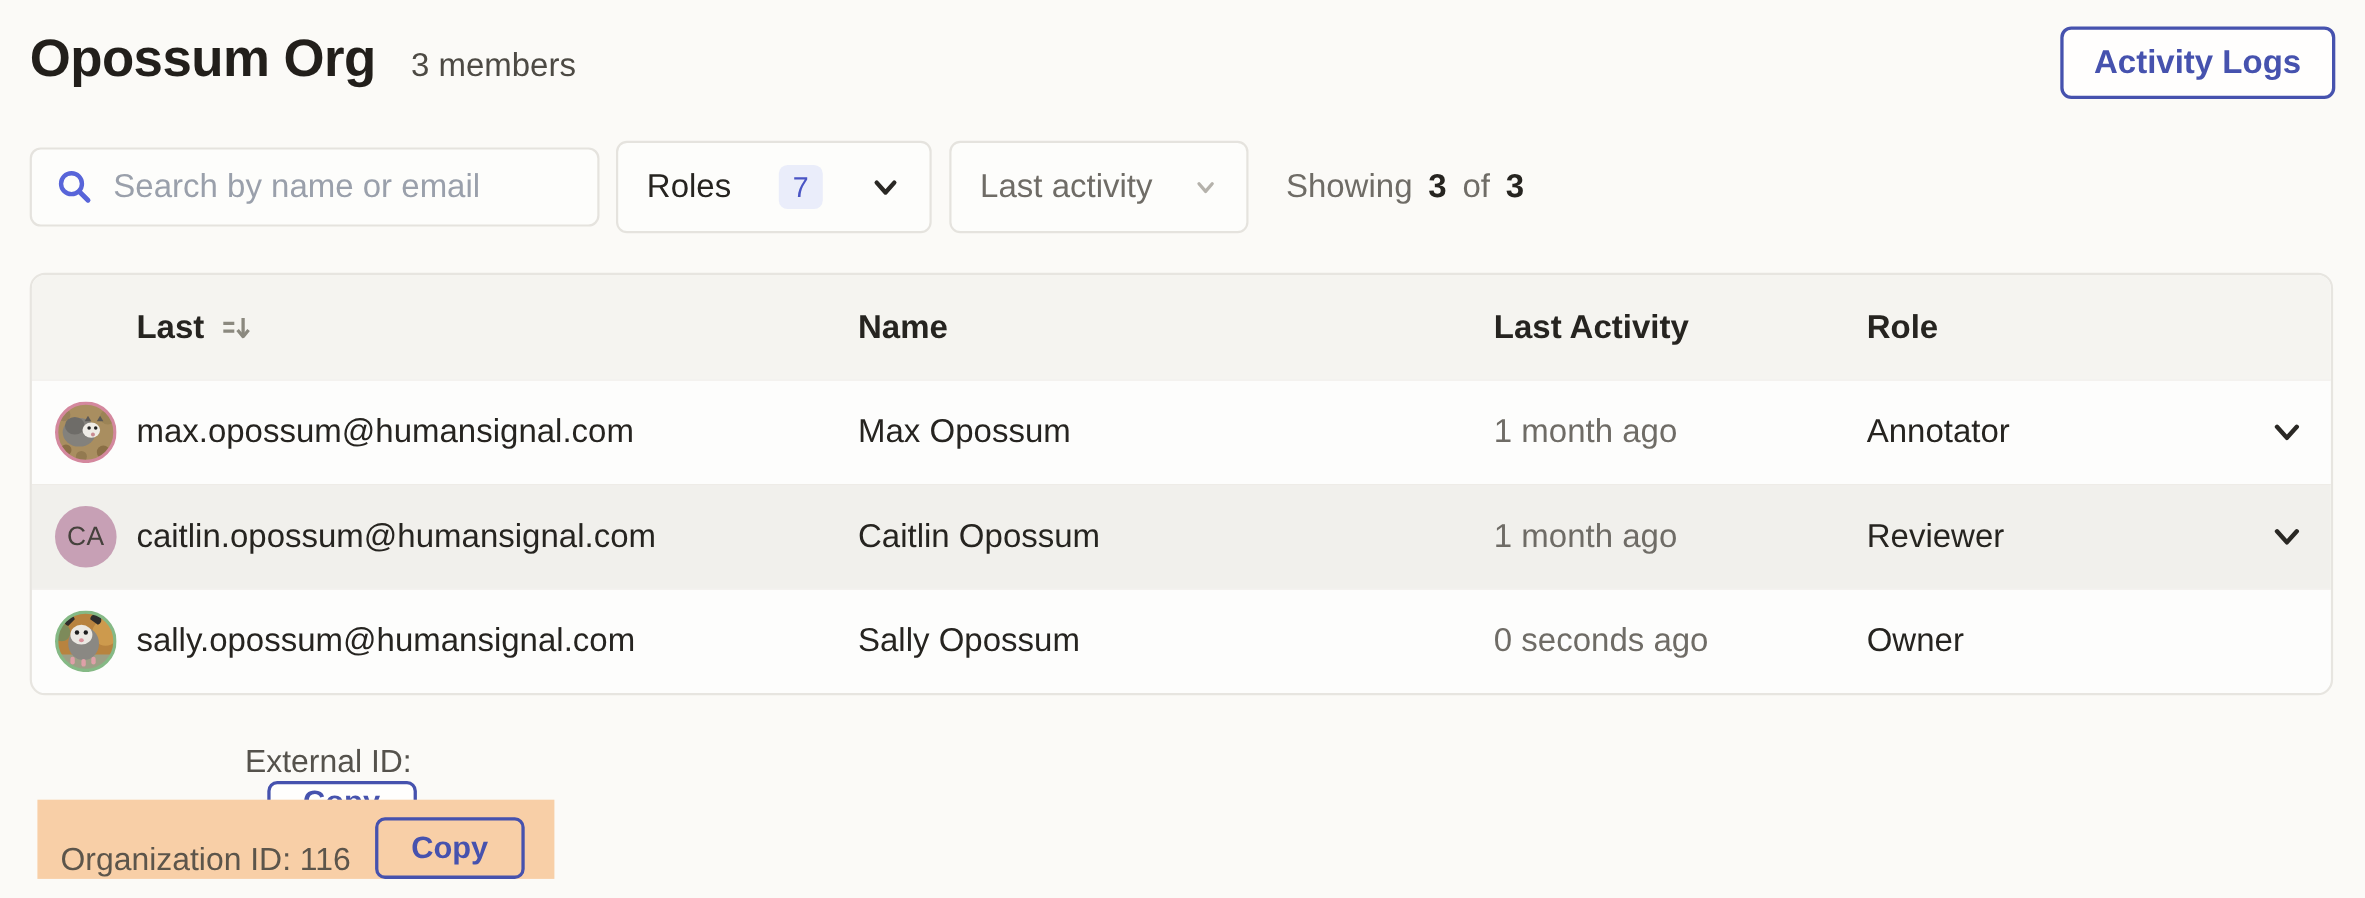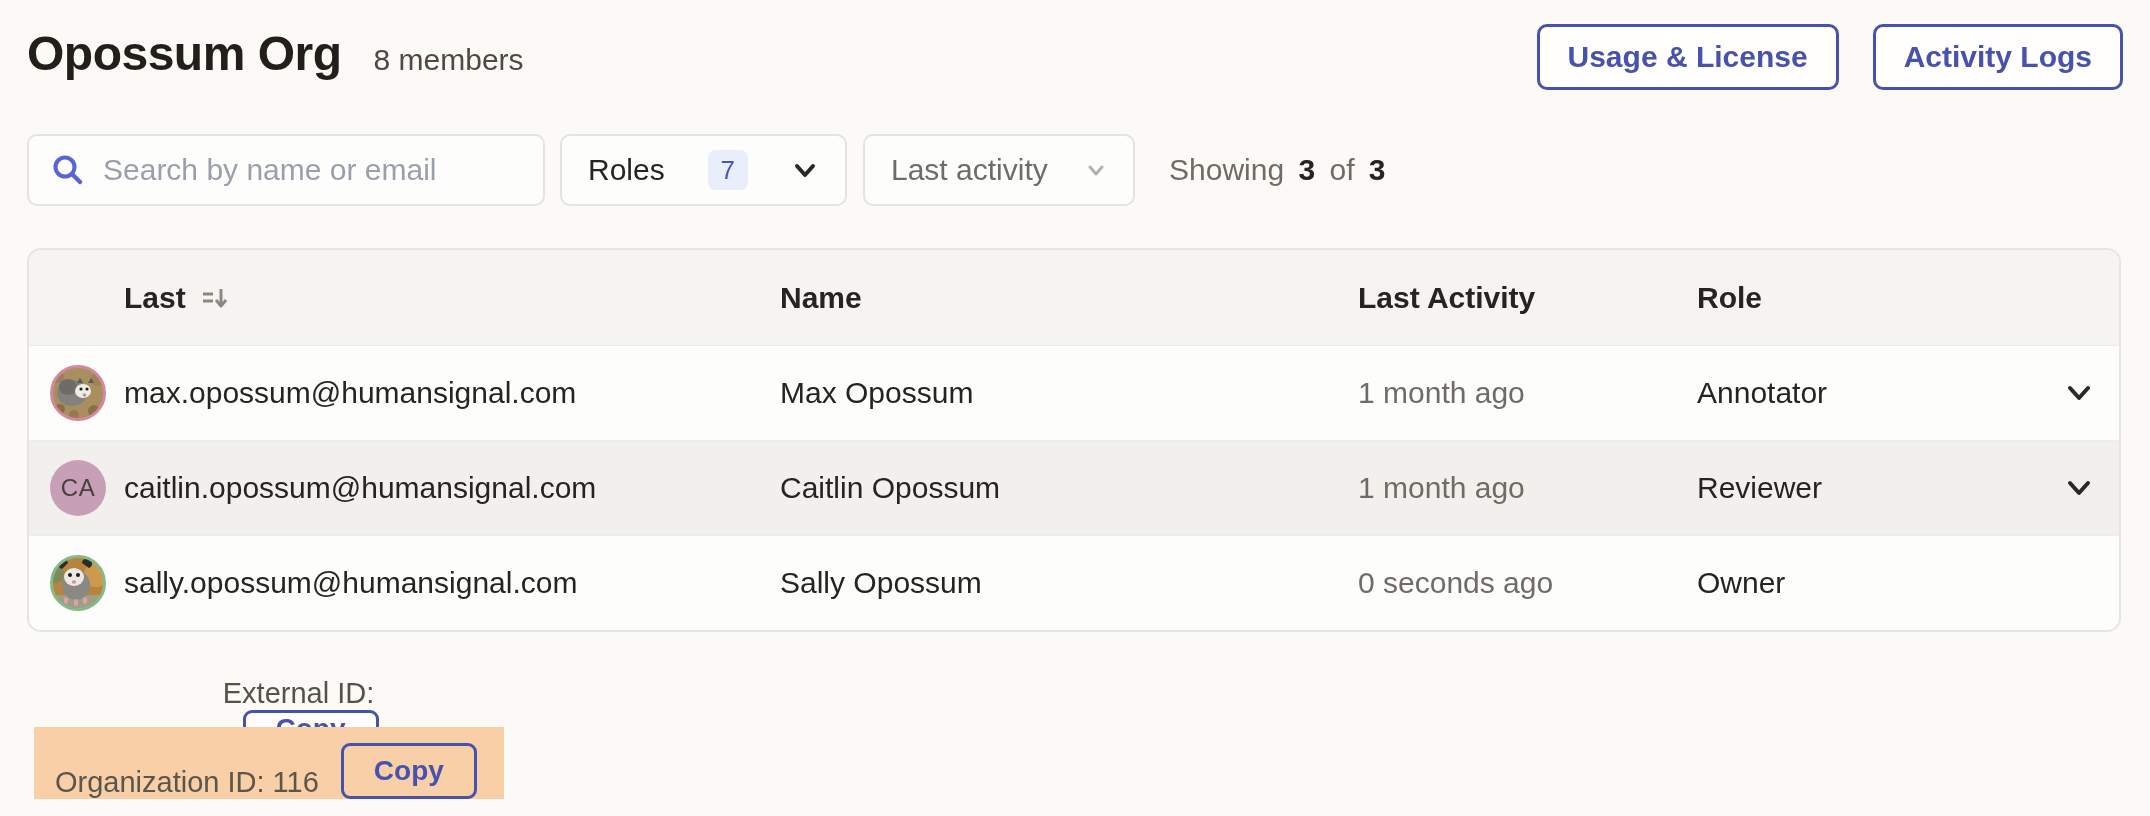--- a/index.html
+++ b/index.html
@@ -32,21 +32,21 @@
     width: 518px; height: 72px; background: #fdfdfb;
     border: 2px solid #e5e3de; border-radius: 10px;
     display: flex; align-items: center; padding: 16px 22px; gap: 18px;
   }
   .search-box input {
     flex: 1; border: none; outline: none; background: transparent;
     font-size: 30px; color: #262420; font-family: "Liberation Sans", sans-serif;
   }
   .search-box input::placeholder { color: #9aa0ab; }
   .dropdown {
-    height: 72px; background: #fdfdfb; border: 2px solid #e5e3de; border-radius: 10px;
+    height: 84px; background: #fdfdfb; border: 2px solid #e5e3de; border-radius: 10px;
     display: flex; align-items: center; padding: 0 26px; cursor: pointer;
   }
   .dd-roles { width: 287px; margin-left: 15px; justify-content: space-between; font-size: 30px; color: #262420; }
   .roles-badge {
     background: #eaedfa; color: #4a55c4; border-radius: 8px;
     font-size: 26px; padding: 7px 13px; line-height: 1;
   }
   .dd-last-activity { width: 272px; margin-left: 16px; justify-content: space-between; font-size: 30px; color: #6f6c66; }
   .showing { margin-left: 34px; font-size: 30px; color: #6f6c66; }
   .showing b { color: #262420; margin: 0 6px; }
@@ -88,25 +88,24 @@
     background: #f8cfa7; display: flex; align-items: flex-end; padding-left: 21px; margin-left: 28px;
   }
   .org-row .footer-label { color: #5c554b; }
   .org-row .copy-btn { margin-left: 22px; background: transparent; }
 </style>
 </head>
 <body>
 
 <div class="page-header">
   <div class="page-title">Opossum Org</div>
-  <div class="members-count">8 members</div>
+  <div class="members-count">3 members</div>
 </div>
 
 <div class="header-actions">
-  <button class="btn-outline">Usage &amp; License</button>
   <button class="btn-outline">Activity Logs</button>
 </div>
 
 <div class="filter-row">
   <div class="search-box">
     <span style="display:flex;">
       <svg width="34" height="34" viewBox="0 0 34 34">
           <circle cx="14" cy="14" r="9.5" fill="none" stroke="#5865d9" stroke-width="4"></circle>
           <line x1="21" y1="21" x2="29" y2="29" stroke="#5865d9" stroke-width="4.5" stroke-linecap="round"></line>
         </svg>

